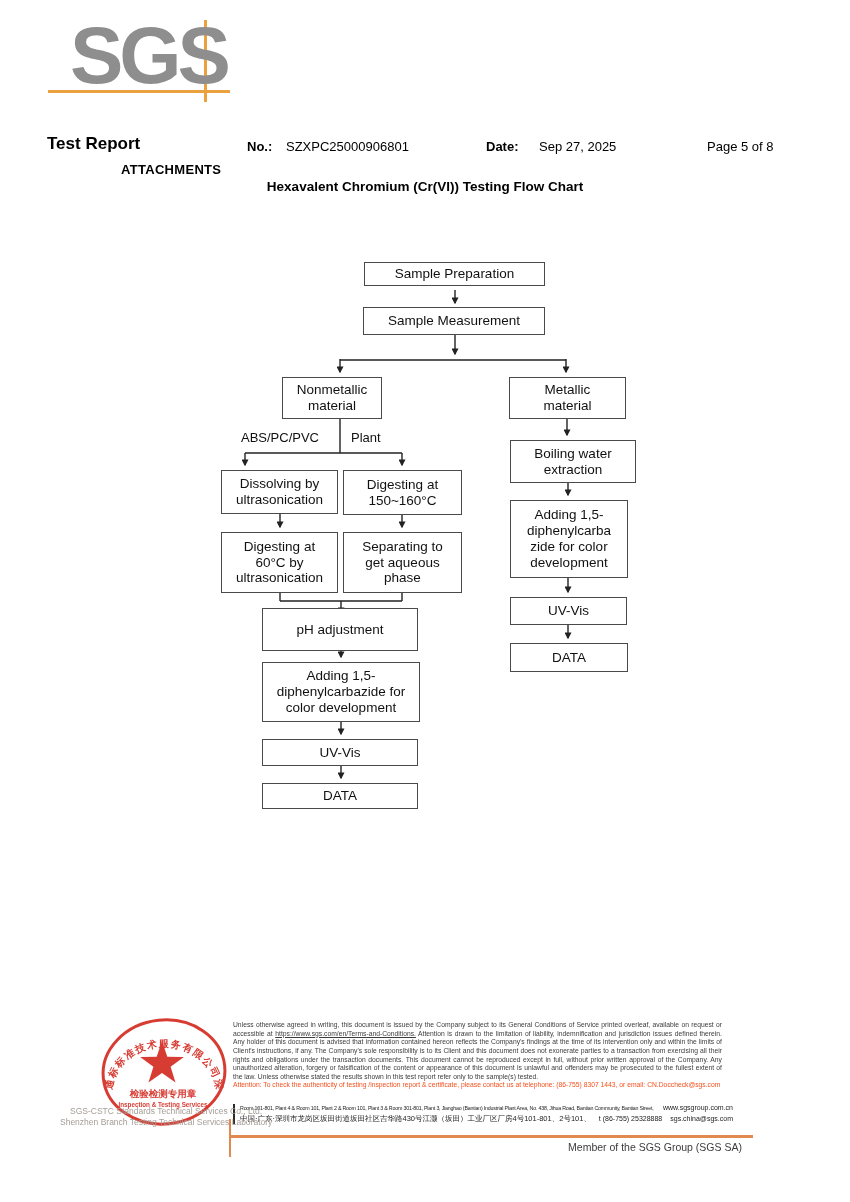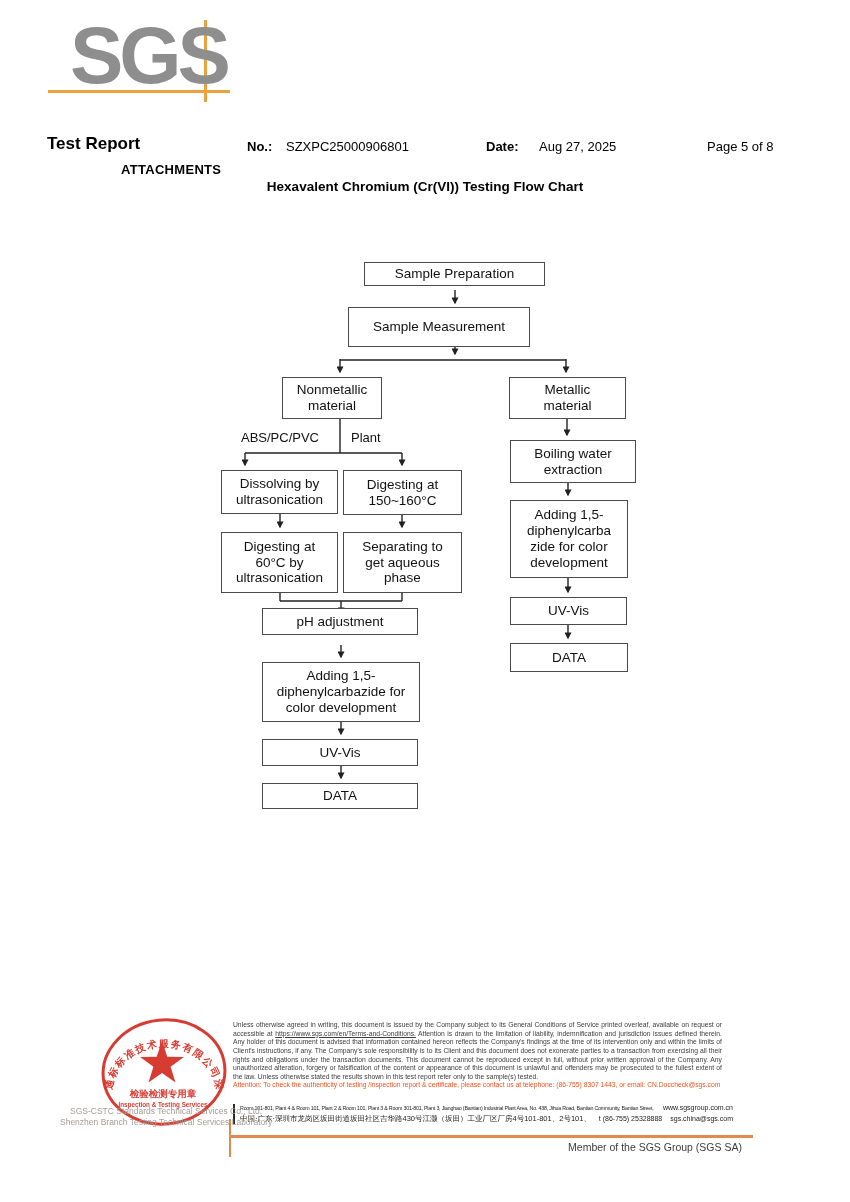--- a/index.html
+++ b/index.html
@@ -56,21 +56,21 @@
 <div class="page">
 
   <div class="logo-hline"></div>
   <div class="logo-vline"></div>
   <div class="logo-text">SGS</div>
 
   <div class="h-big" style="left:47px;top:134px;">Test Report</div>
   <div class="h-bold" style="left:247px;top:139px;">No.:</div>
   <div class="h-reg" style="left:286px;top:139px;">SZXPC25000906801</div>
   <div class="h-bold" style="left:486px;top:139px;">Date:</div>
-  <div class="h-reg" style="left:539px;top:139px;">Aug 27, 2025</div>
+  <div class="h-reg" style="left:539px;top:139px;">Sep 27, 2025</div>
   <div class="h-reg" style="left:707px;top:139px;">Page 5 of 8</div>
   <div class="h-bold" style="left:121px;top:162px;letter-spacing:0.3px;">ATTACHMENTS</div>
   <div class="chart-title">Hexavalent Chromium (Cr(VI)) Testing Flow Chart</div>
 
   <svg class="flow-svg" viewBox="0 0 850 1202">
     <defs>
       <marker id="arr" viewBox="0 0 10 10" refX="8" refY="5" markerWidth="7" markerHeight="7" orient="auto" markerUnits="userSpaceOnUse">
         <path d="M0,0 L10,5 L0,10 z" fill="#222"></path>
       </marker>
     </defs>
@@ -94,38 +94,38 @@
       <line x1="341" y1="722" x2="341" y2="734" marker-end="url(#arr)"></line>
       <line x1="341" y1="765" x2="341" y2="778" marker-end="url(#arr)"></line>
       <line x1="567" y1="419" x2="567" y2="435" marker-end="url(#arr)"></line>
       <line x1="568" y1="483" x2="568" y2="495" marker-end="url(#arr)"></line>
       <line x1="568" y1="578" x2="568" y2="592" marker-end="url(#arr)"></line>
       <line x1="568" y1="625" x2="568" y2="638" marker-end="url(#arr)"></line>
     </g>
   </svg>
 
   <div class="fbox" style="left:364px;top:262px;width:181px;height:24px;">Sample Preparation</div>
-  <div class="fbox" style="left:348px;top:307px;width:182px;height:40px;">Sample Measurement</div>
+  <div class="fbox" style="left:363px;top:307px;width:182px;height:28px;">Sample Measurement</div>
   <div class="fbox" style="left:282px;top:377px;width:100px;height:42px;">Nonmetallic
 material</div>
   <div class="fbox" style="left:509px;top:377px;width:117px;height:42px;">Metallic
 material</div>
   <div class="flabel" style="left:228px;top:430px;width:104px;text-align:center;">ABS/PC/PVC</div>
   <div class="flabel" style="left:351px;top:430px;width:60px;">Plant</div>
   <div class="fbox" style="left:221px;top:470px;width:117px;height:44px;">Dissolving by
 ultrasonication</div>
   <div class="fbox" style="left:343px;top:470px;width:119px;height:45px;">Digesting at
 150~160°C</div>
   <div class="fbox" style="left:221px;top:532px;width:117px;height:61px;">Digesting at
 60°C by
 ultrasonication</div>
   <div class="fbox" style="left:343px;top:532px;width:119px;height:61px;">Separating to
 get aqueous
 phase</div>
-  <div class="fbox" style="left:262px;top:608px;width:156px;height:27px;text-align:right;">pH adjustment</div>
+  <div class="fbox" style="left:262px;top:608px;width:156px;height:43px;text-align:right;">pH adjustment</div>
   <div class="fbox" style="left:262px;top:662px;width:158px;height:60px;">Adding 1,5-
 diphenylcarbazide for
 color development</div>
   <div class="fbox" style="left:262px;top:739px;width:156px;height:27px;">UV-Vis</div>
   <div class="fbox" style="left:262px;top:783px;width:156px;height:26px;">DATA</div>
   <div class="fbox" style="left:510px;top:440px;width:126px;height:43px;">Boiling water
 extraction</div>
   <div class="fbox" style="left:510px;top:500px;width:118px;height:78px;">Adding 1,5-
 diphenylcarba
 zide for color

